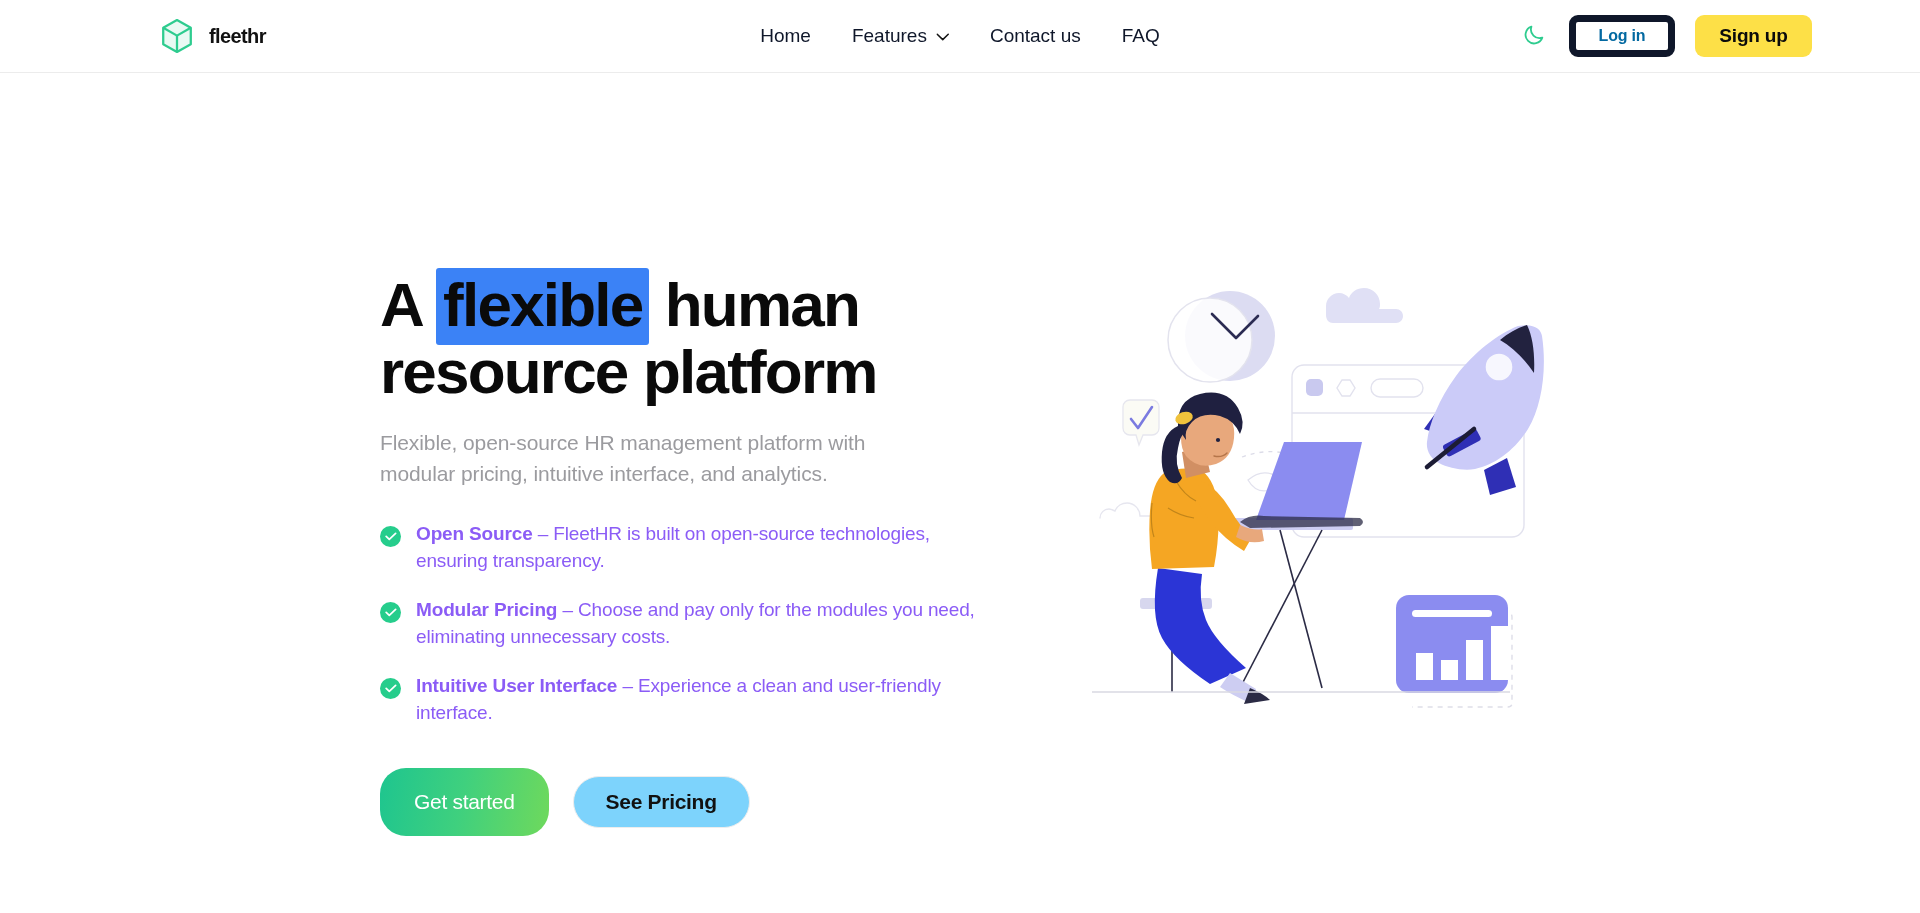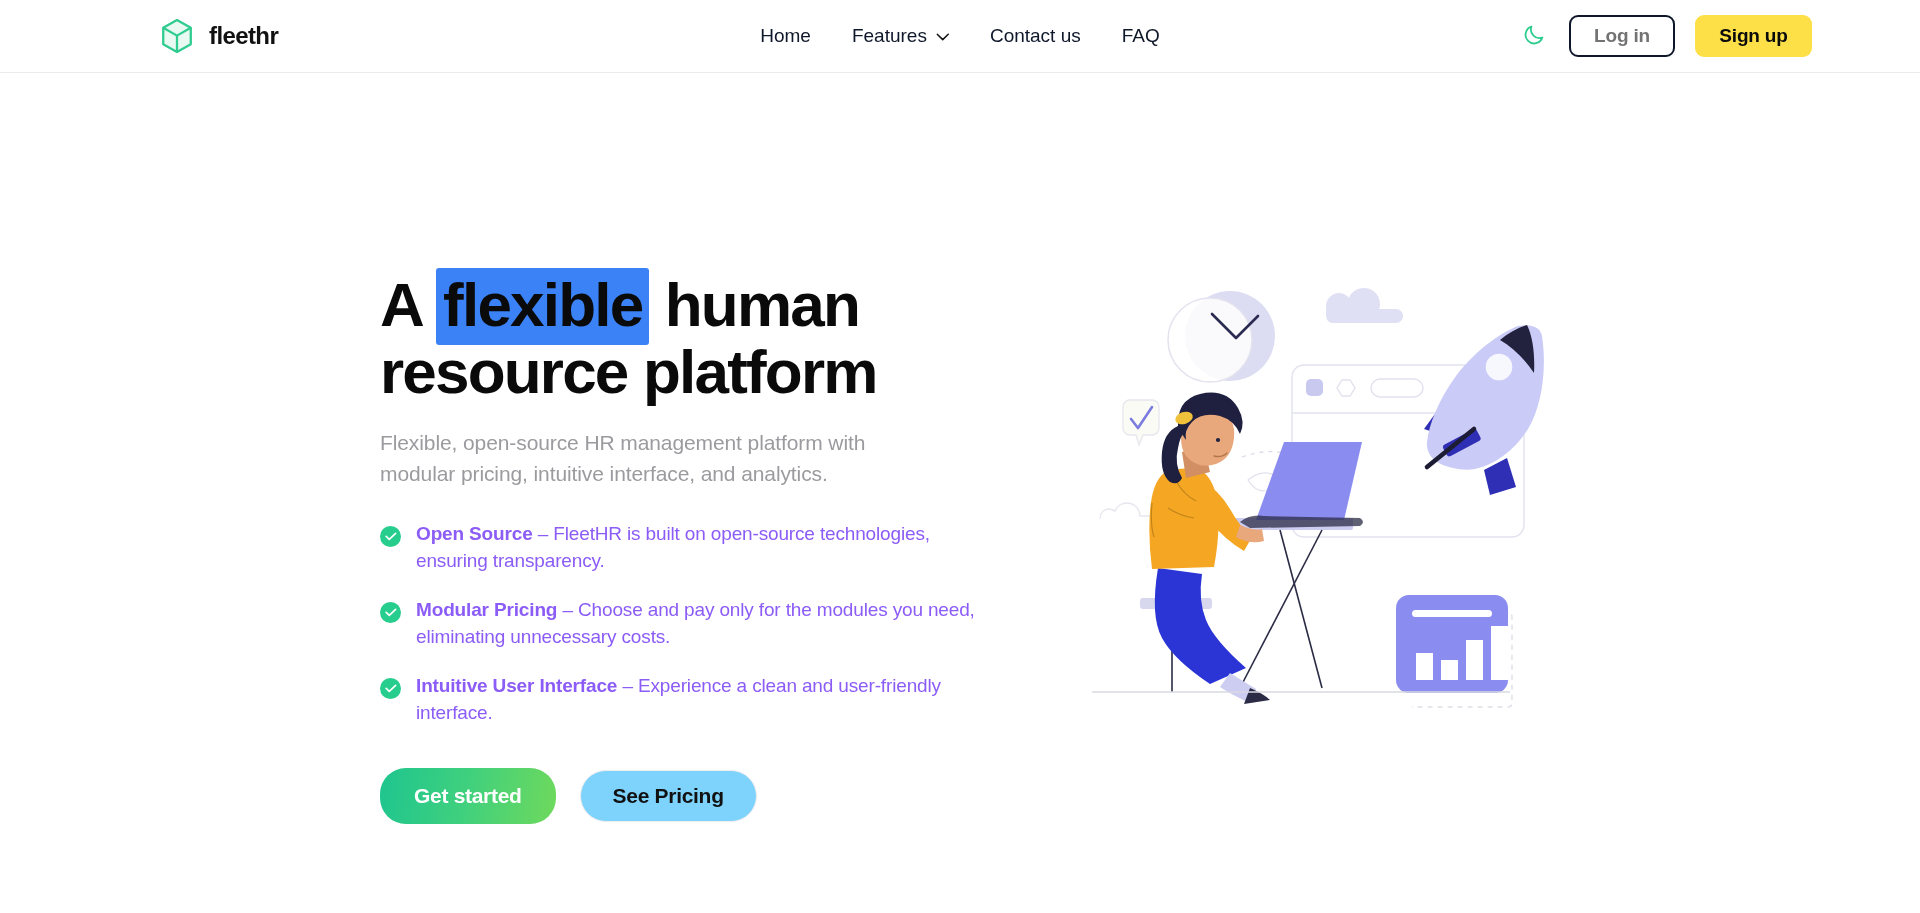--- a/index.html
+++ b/index.html
@@ -29,21 +29,21 @@
     left: 158px;
     top: 50%;
     transform: translateY(-50%);
     display: flex;
     align-items: center;
     gap: 13px;
     cursor: pointer;
   }
   .brand-mark { width: 38px; height: 38px; display: block; }
   .brand-name {
-    font-size: 24px;
+    font-size: 20px;
     font-weight: 700;
     letter-spacing: -0.6px;
     color: #111111;
     line-height: 1;
   }
 
   .nav {
     position: absolute;
     left: 50%;
     transform: translateX(-50%);
@@ -75,27 +75,27 @@
     gap: 20px;
   }
   .moon-btn {
     width: 30px; height: 30px;
     display: flex; align-items: center; justify-content: center;
     cursor: pointer;
     background: none; border: none;
   }
   .btn-login {
     width: 106px; height: 42px;
-    border: 2px solid #0f172a;
+    border: 7px solid #0f172a;
     border-radius: 9px;
     background: #ffffff;
     font-family: inherit;
-    font-size: 19px;
+    font-size: 16px;
     font-weight: 700;
-    color: #737373;
+    color: #0369a1;
     cursor: pointer;
     display: flex; align-items: center; justify-content: center;
     letter-spacing: -0.2px;
   }
   .btn-signup {
     width: 117px; height: 42px;
     border: none;
     border-radius: 9px;
     background: #fde047;
     font-family: inherit;
@@ -169,28 +169,28 @@
   }
   .feat-text b { font-weight: 700; }
 
   .cta-row {
     margin-top: 42px;
     display: flex;
     align-items: center;
     gap: 24px;
   }
   .btn-primary {
-    height: 56px;
+    height: 68px;
     padding: 0 34px;
     border: none;
     border-radius: 26px;
     background: linear-gradient(100deg, #1ec58f 0%, #3fd07e 48%, #6fd95c 100%);
     font-family: inherit;
     font-size: 21px;
-    font-weight: 700;
+    font-weight: 400;
     color: #ffffff;
     letter-spacing: -0.3px;
     cursor: pointer;
     display: flex; align-items: center; justify-content: center;
   }
   .btn-secondary {
     height: 52px;
     padding: 0 32px;
     border: 1px solid #ededed;
     border-radius: 26px;

